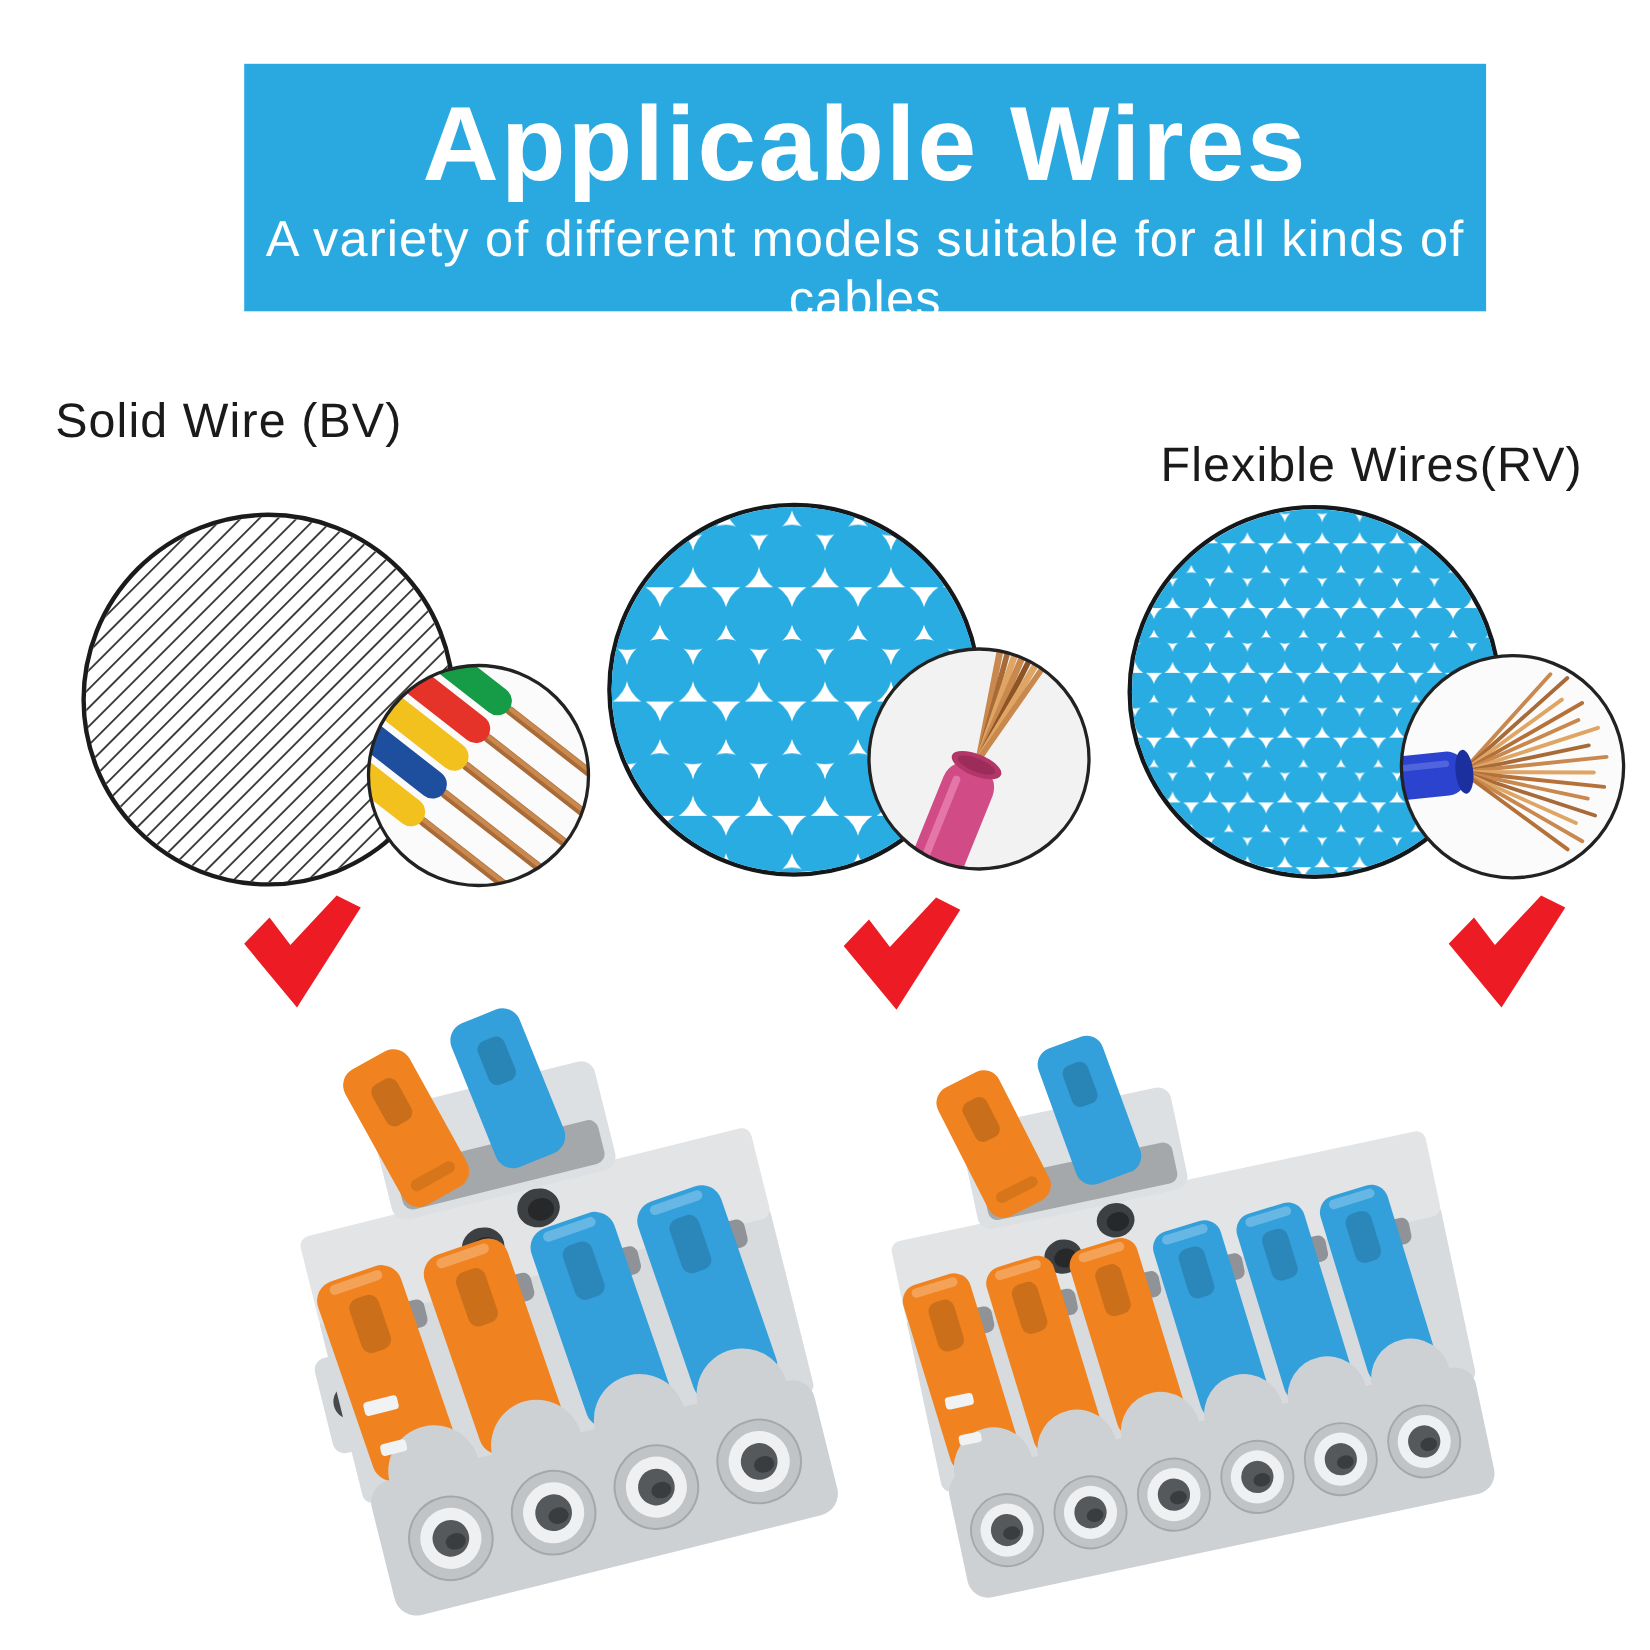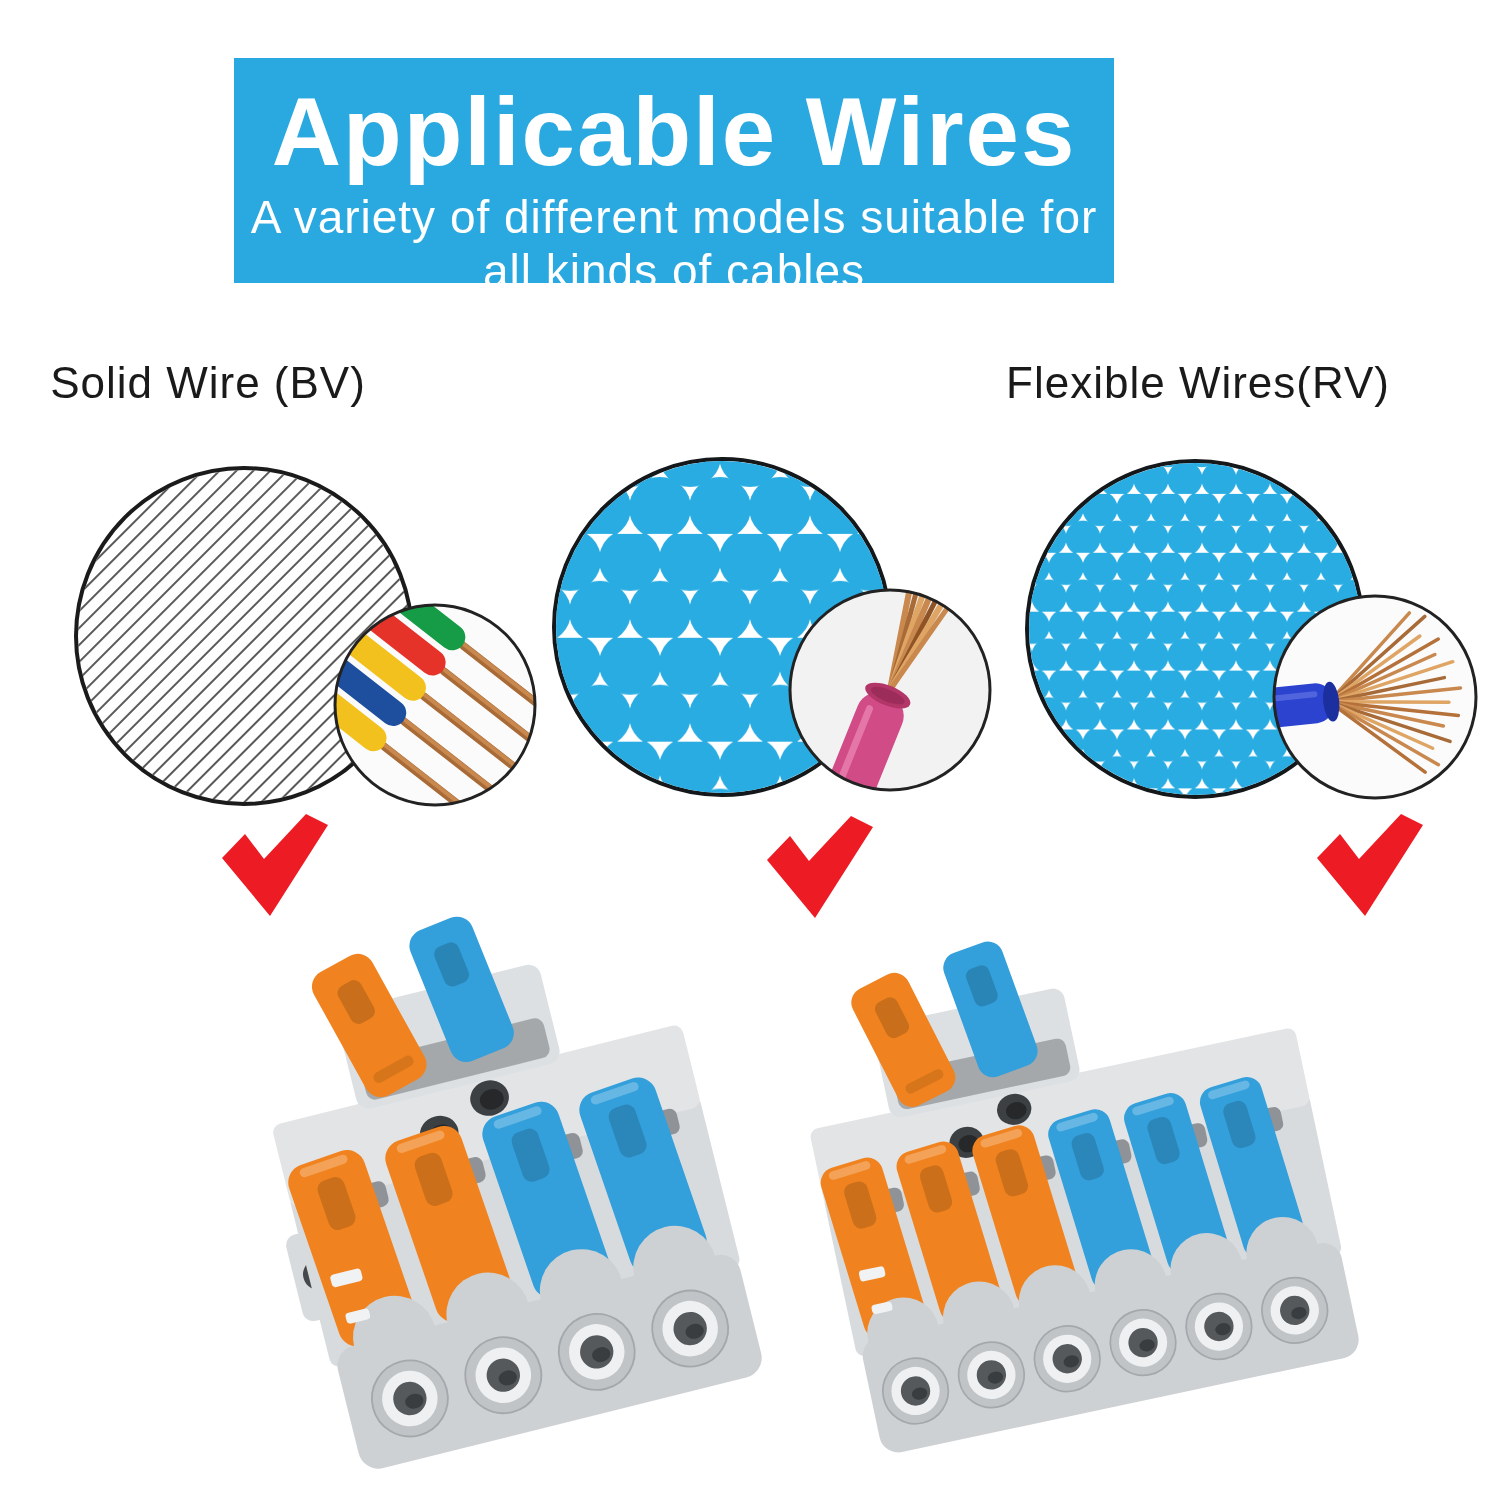--- a/index.html
+++ b/index.html
@@ -1,29 +1,29 @@
 <!DOCTYPE html>
 <html style="--banner-blue: #2aa8e0; --banner-text: #ffffff; --pattern-blue: #29ace2; --checkmark-red: #ed1c24; --lever-orange: #f0831f; --lever-blue: #339fdb; --connector-body: #d8dbde; --label-text: #1a1a1a; --wire-green: #169c46; --wire-red: #e63329; --wire-yellow: #f2c11d; --wire-blue: #1e4e9e; --insulation-pink: #d14b87; --insulation-royal-blue: #2b43cf; --copper: #c8884e;"><head>
 <meta charset="utf-8">
 <style>
   html,body{margin:0;padding:0;background:#ffffff;}
   #stage{position:relative;width:1500px;height:1500px;background:#ffffff;overflow:hidden;
          font-family:"Liberation Sans",sans-serif;}
   .abs{position:absolute;}
   
-  #banner{left:234px;top:58px;width:880px;height:225px;background:var(--banner-blue,#2aa8e0);
+  #banner{left:222px;top:58px;width:1129px;height:225px;background:var(--banner-blue,#2aa8e0);
           text-align:center;color:var(--banner-text,#fff);}
   #banner .title{margin-top:26px;font-size:96px;font-weight:bold;letter-spacing:2px;line-height:1.0;}
   #banner .subtitle{margin-top:10px;font-size:46px;font-weight:400;letter-spacing:1px;}
   
   .wt-label{top:358px;height:56px;font-size:44px;color:var(--label-text,#1a1a1a);
             text-align:center;letter-spacing:1px;white-space:nowrap;}
   #label-solid{left:8px;width:400px;}
   #label-stranded{left:500px;width:450px;}
-  #label-flexible{left:983px;width:430px;}
+  #label-flexible{left:1032px;width:430px;margin-top:40px;}
   svg{display:block;overflow:visible;}
 </style>
 </head>
 <body>
 
 <div id="stage">
 
   <div id="banner" class="abs">
     <div class="title">Applicable Wires</div>
     <div class="subtitle">A variety of different models suitable for all kinds of cables</div>

